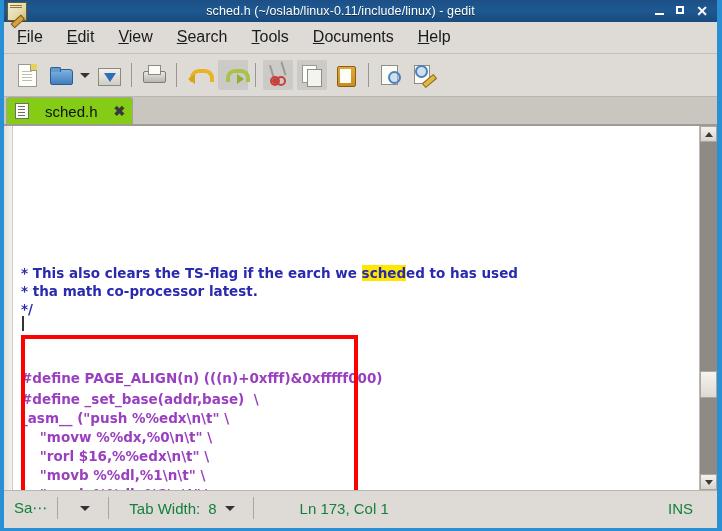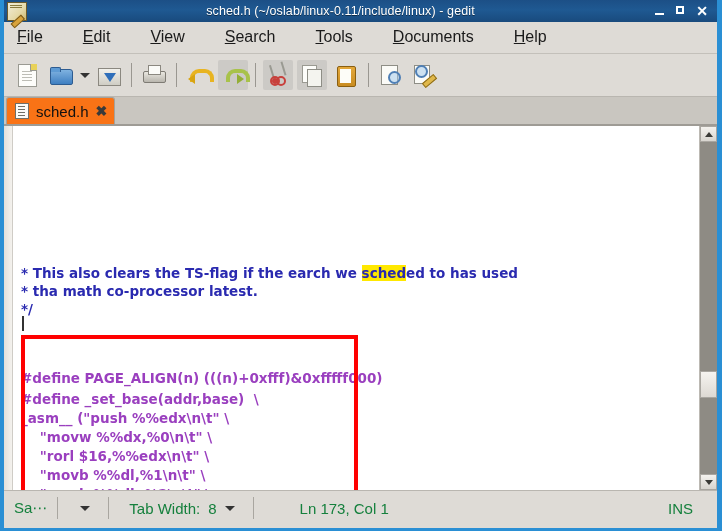--- a/index.html
+++ b/index.html
@@ -90,21 +90,21 @@
   }
 
   
   #menubar {
     height: 31px;
     background: #dedbd6;
     display: flex;
     align-items: center;
     padding-left: 13px;
     border-bottom: 1px solid #c3c0ba;
-    gap: 16px;
+    gap: 0px;
   }
   .menu-item {
     font-size: 16px;
     color: #1a1a1a;
     padding: 1px 14px 2px 0;
     margin-right: 10px;
     white-space: nowrap;
   }
   .menu-item u { text-decoration: underline; }
 
@@ -185,28 +185,28 @@
   
   #tabbar {
     height: 27px;
     background: #c9c6c0;
     display: flex;
     align-items: flex-end;
     border-bottom: 1px solid #9e9b95;
   }
   #tab-active {
     height: 26px;
-    background: #f97316;
+    background: #84cc16;
     border: 1px solid #a5a29c;
     border-bottom: none;
     border-radius: 3px 3px 0 0;
     display: flex;
     align-items: center;
     padding: 0 7px 0 8px;
-    gap: 7px;
+    gap: 16px;
     margin-left: 2px;
   }
   .tab-doc-icon {
     width: 12px; height: 14px;
     background: #fbfbf8;
     border: 1px solid #6f6f68;
     position: relative;
   }
   .tab-doc-icon:after {
     content:""; position:absolute; left:2px; top:2px; width:7px; height:1px;

